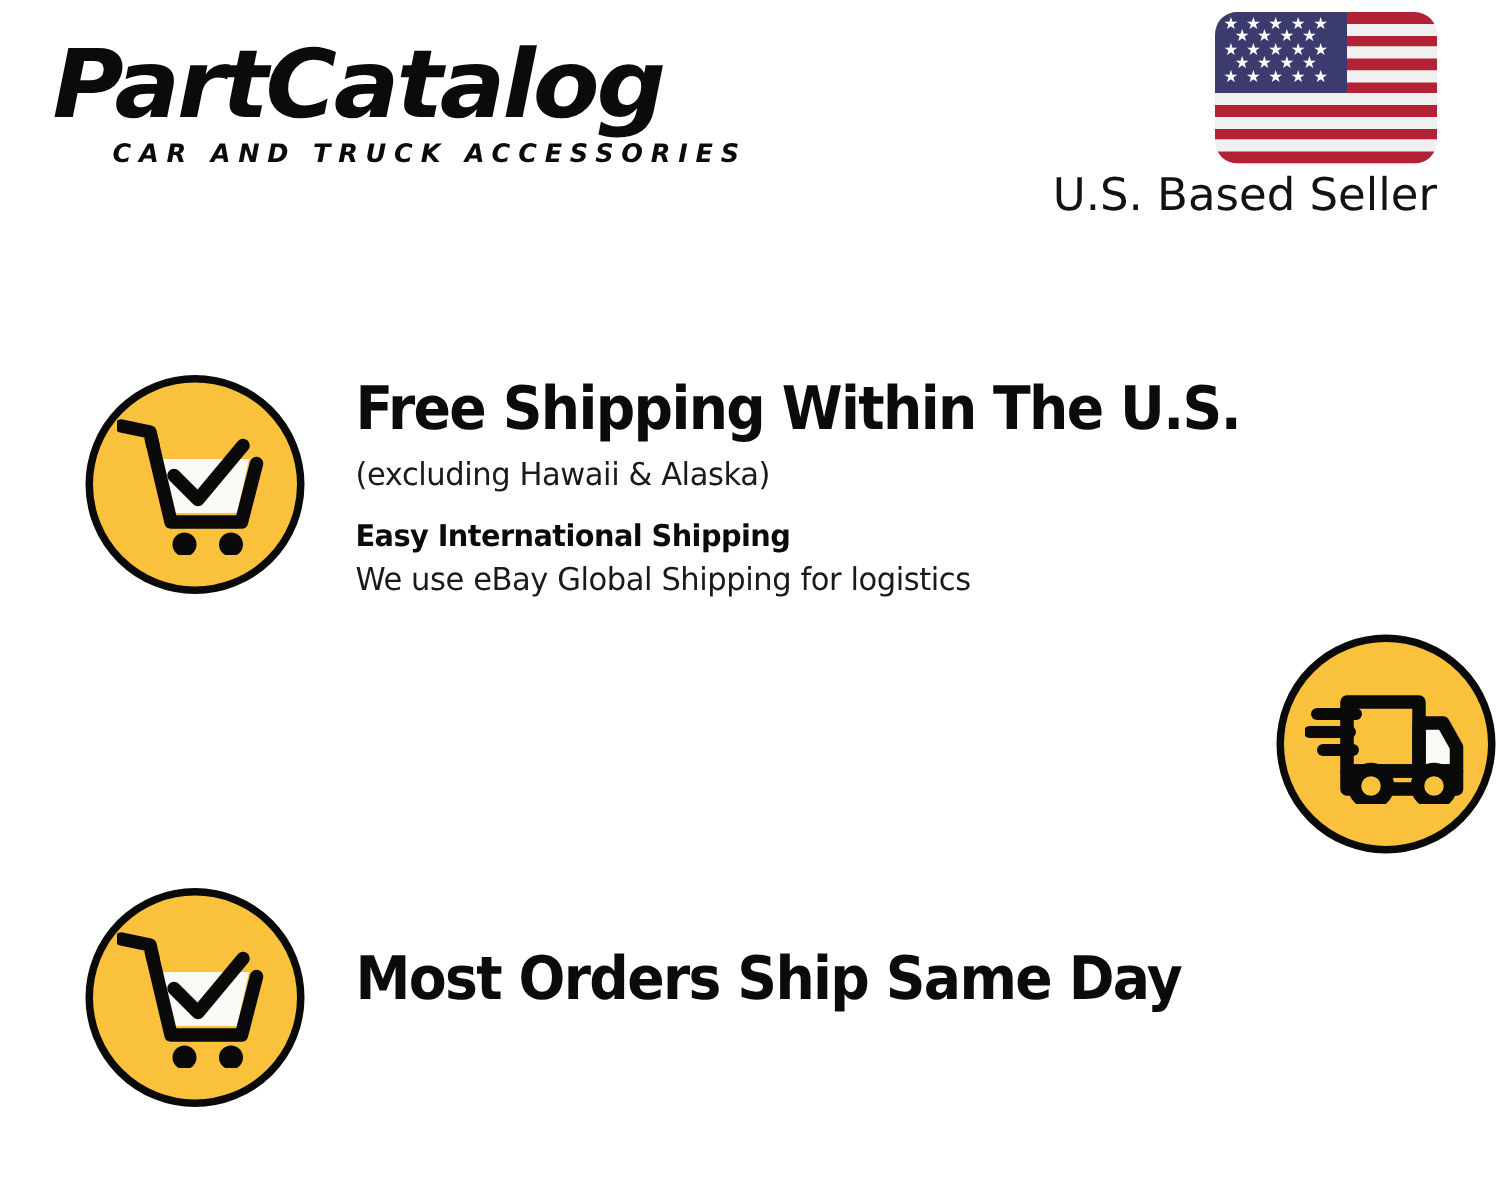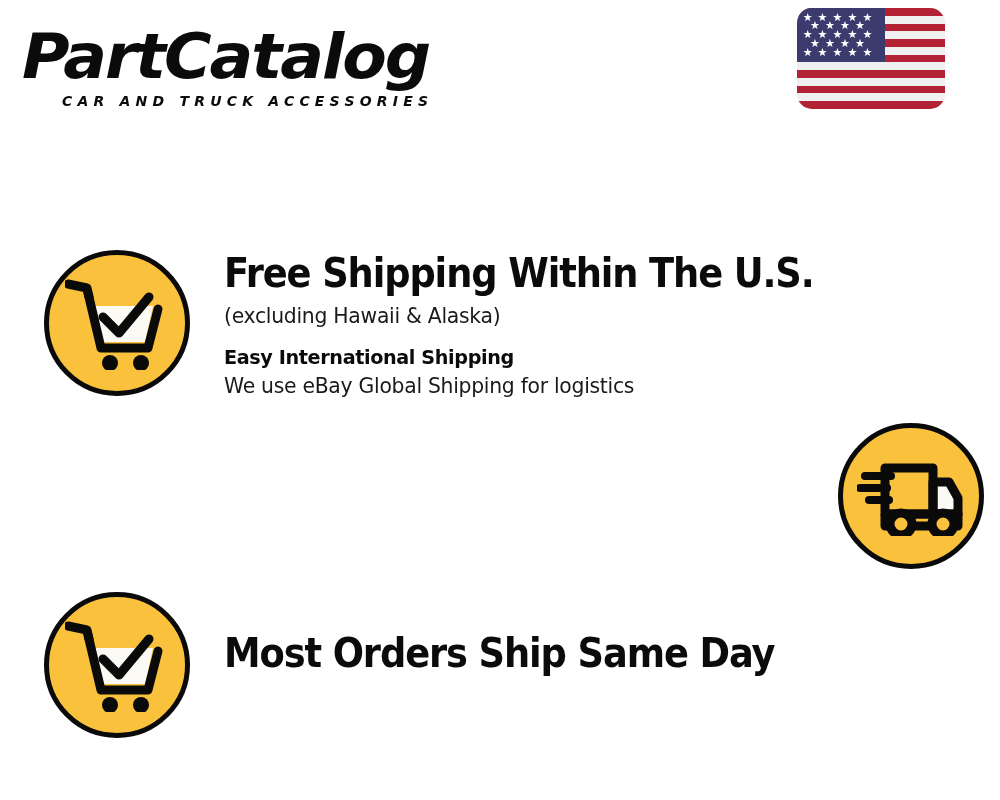--- a/index.html
+++ b/index.html
@@ -13,20 +13,21 @@
     font-family: "Liberation Sans", sans-serif;
     overflow: hidden;
     position: relative;
     -webkit-font-smoothing: antialiased;
   }
 
   .page {
     position: relative;
     width: 959px;
     height: 800px;
+    margin-left: 13px;
   }
 
   
   .brand-logo {
     position: absolute;
     left: 22px;
     top: 22px;
     width: 470px;
     height: 96px;
   }
@@ -39,21 +40,21 @@
     letter-spacing: -2.0px;
     color: #0b0b0b;
     transform: scaleX(1.03);
     transform-origin: left center;
     white-space: nowrap;
   }
   .brand-tagline {
     font-family: "DejaVu Sans", sans-serif;
     font-weight: 700;
     font-style: italic;
-    font-size: 14px;
+    font-size: 17px;
     letter-spacing: 5.2px;
     color: #0b0b0b;
     margin-left: 40px;
     margin-top: 1px;
     white-space: nowrap;
   }
 
   
   .seller-badge {
     position: absolute;
@@ -245,20 +246,21 @@
         <span class="star" style="left:37.5%;top:64%">★</span>
         <span class="star" style="left:54.5%;top:64%">★</span>
         <span class="star" style="left:71.5%;top:64%">★</span>
         <span class="star" style="left:12%;top:80%">★</span>
         <span class="star" style="left:29%;top:80%">★</span>
         <span class="star" style="left:46%;top:80%">★</span>
         <span class="star" style="left:63%;top:80%">★</span>
         <span class="star" style="left:80%;top:80%">★</span>
       </div>
     </div>
+    <div class="seller-label">U.S. Based Seller</div>
   </div>
 
   <div class="features">
 
     <div class="feature-row row-0">
       <div class="icon-badge">
         <svg width="104" height="94" viewBox="0 0 104 94" xmlns="http://www.w3.org/2000/svg">
           <polygon points="30,30 88,30 80,66 38,66" fill="#fbfaf5"></polygon>
           <path d="M3,8 L22,12 L24,21" fill="none" stroke="#0a0a0a" stroke-width="9" stroke-linecap="round" stroke-linejoin="round"></path>
           <path d="M23,17 L36,72 L83,72 L93,33" fill="none" stroke="#0a0a0a" stroke-width="9" stroke-linecap="round" stroke-linejoin="round"></path>

